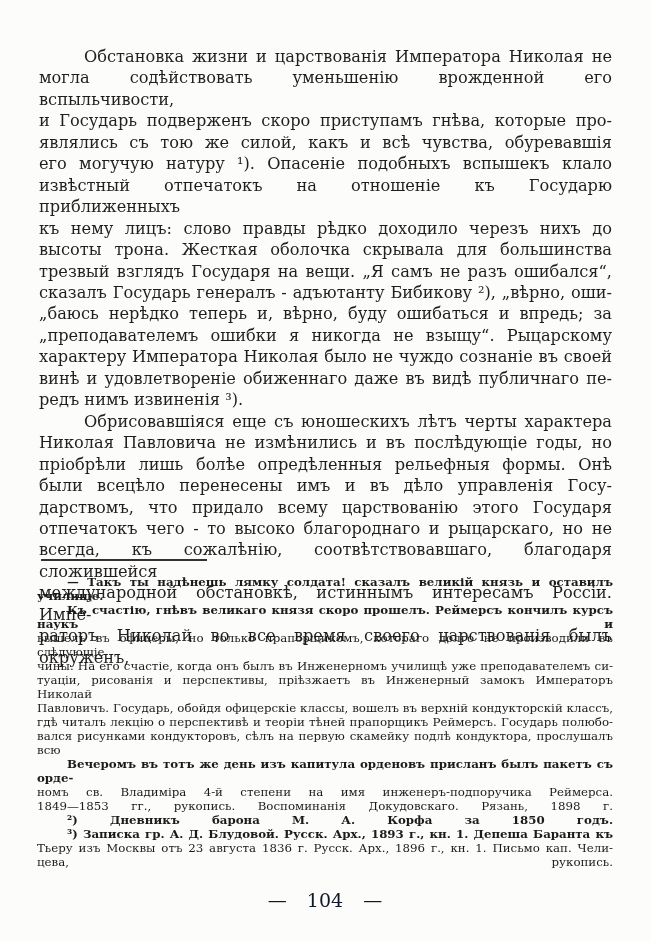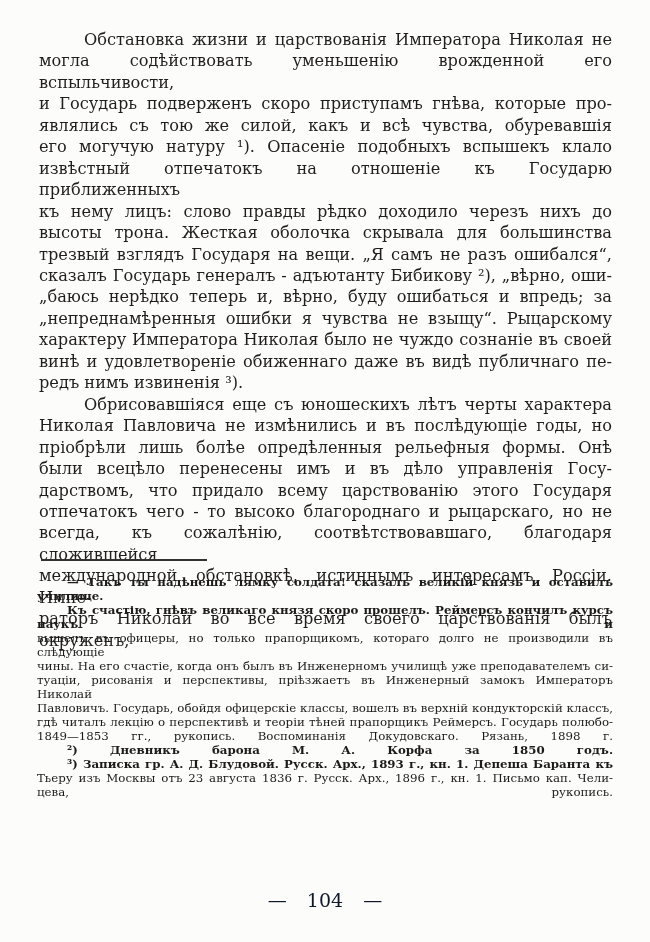--- a/index.html
+++ b/index.html
@@ -12,21 +12,21 @@
     width: 650px;
     height: 942px;
     background: #fcfcfa;
     color: #211f1d;
     font-family: "DejaVu Serif", serif;
     overflow: hidden;
   }
   .main-text {
     position: absolute;
     left: 39px;
-    top: 29px;
+    top: 46px;
     width: 573px;
     font-size: 16.2px;
   }
   .main-text .line {
     line-height: 21.45px;
     text-align: justify;
     text-align-last: justify;
   }
   .main-text .line.first { text-indent: 45px; }
   .paragraph { margin: 0; }
@@ -74,21 +74,21 @@
         <div class="line">могла содѣйствовать уменьшенію врожденной его вспыльчивости,</div>
         <div class="line">и Государь подверженъ скоро приступамъ гнѣва, которые про-</div>
         <div class="line">являлись съ тою же силой, какъ и всѣ чувства, обуревавшія</div>
         <div class="line">его могучую натуру ¹). Опасеніе подобныхъ вспышекъ клало</div>
         <div class="line">извѣстный отпечатокъ на отношеніе къ Государю приближенныхъ</div>
         <div class="line">къ нему лицъ: слово правды рѣдко доходило черезъ нихъ до</div>
         <div class="line">высоты трона. Жесткая оболочка скрывала для большинства</div>
         <div class="line">трезвый взглядъ Государя на вещи. „Я самъ не разъ ошибался“,</div>
         <div class="line">сказалъ Государь генералъ - адъютанту Бибикову ²), „вѣрно, оши-</div>
         <div class="line">„баюсь нерѣдко теперь и, вѣрно, буду ошибаться и впредь; за</div>
-        <div class="line">„непреднамѣренныя ошибки я чувства не взыщу“. Рыцарскому</div>
+        <div class="line">„преподавателемъ ошибки я никогда не взыщу“. Рыцарскому</div>
         <div class="line">характеру Императора Николая было не чуждо сознаніе въ своей</div>
         <div class="line">винѣ и удовлетвореніе обиженнаго даже въ видѣ публичнаго пе-</div>
         <div class="line last">редъ нимъ извиненія ³).</div>
       </div>
       <div class="paragraph">
         <div class="line first">Обрисовавшіяся еще съ юношескихъ лѣтъ черты характера</div>
         <div class="line">Николая Павловича не измѣнились и въ послѣдующіе годы, но</div>
         <div class="line">пріобрѣли лишь болѣе опредѣленныя рельефныя формы. Онѣ</div>
         <div class="line">были всецѣло перенесены имъ и въ дѣло управленія Госу-</div>
         <div class="line">дарствомъ, что придало всему царствованію этого Государя</div>
@@ -103,20 +103,25 @@
       <div class="paragraph">
         <div class="line first last">— Такъ ты надѣнешь лямку солдата! сказалъ великій князь и оставилъ училище.</div>
       </div>
       <div class="paragraph">
         <div class="line first">Къ счастію, гнѣвъ великаго князя скоро прошелъ. Реймерсъ кончилъ курсъ наукъ и</div>
         <div class="line">вышелъ въ офицеры, но только прапорщикомъ, котораго долго не производили въ слѣдующіе</div>
         <div class="line">чины. На его счастіе, когда онъ былъ въ Инженерномъ училищѣ уже преподавателемъ си-</div>
         <div class="line">туаціи, рисованія и перспективы, пріѣзжаетъ въ Инженерный замокъ Императоръ Николай</div>
         <div class="line">Павловичъ. Государь, обойдя офицерскіе классы, вошелъ въ верхній кондукторскій классъ,</div>
         <div class="line">гдѣ читалъ лекцію о перспективѣ и теоріи тѣней прапорщикъ Реймерсъ. Государь полюбо-</div>
+        <div class="line">вался рисунками кондукторовъ, сѣлъ на первую скамейку подлѣ кондуктора, прослушалъ всю</div>
+      </div>
+      <div class="paragraph">
+        <div class="line first">Вечеромъ въ тотъ же день изъ капитула орденовъ присланъ былъ пакетъ съ орде-</div>
+        <div class="line last">номъ св. Владиміра 4-й степени на имя инженеръ-подпоручика Реймерса.</div>
       </div>
       <div class="paragraph">
         <div class="line last">1849—1853 гг., рукопись. Воспоминанія Докудовскаго. Рязань, 1898 г.</div>
       </div>
       <div class="paragraph">
         <div class="line first last">²) Дневникъ барона М. А. Корфа за 1850 годъ.</div>
       </div>
       <div class="paragraph">
         <div class="line first">³) Записка гр. А. Д. Блудовой. Русск. Арх., 1893 г., кн. 1. Депеша Баранта къ</div>
         <div class="line">Тьеру изъ Москвы отъ 23 августа 1836 г. Русск. Арх., 1896 г., кн. 1. Письмо кап. Чели-</div>

